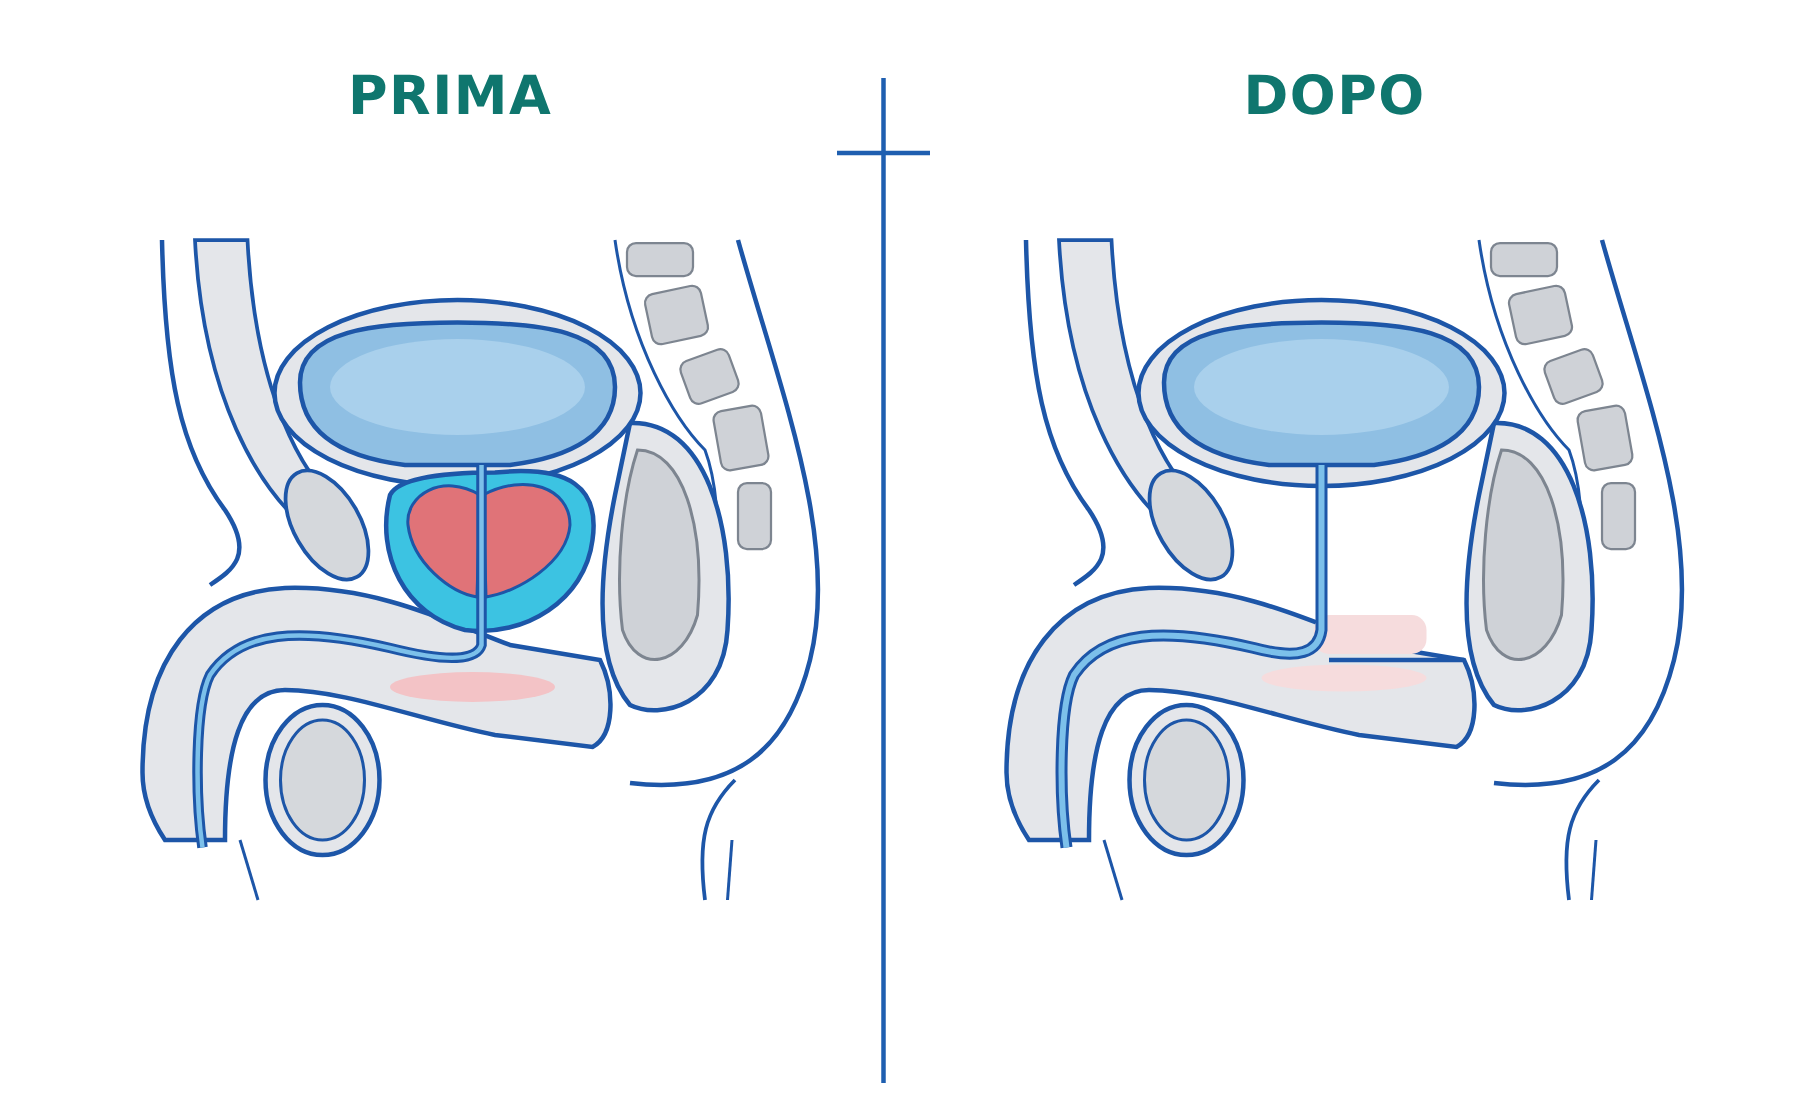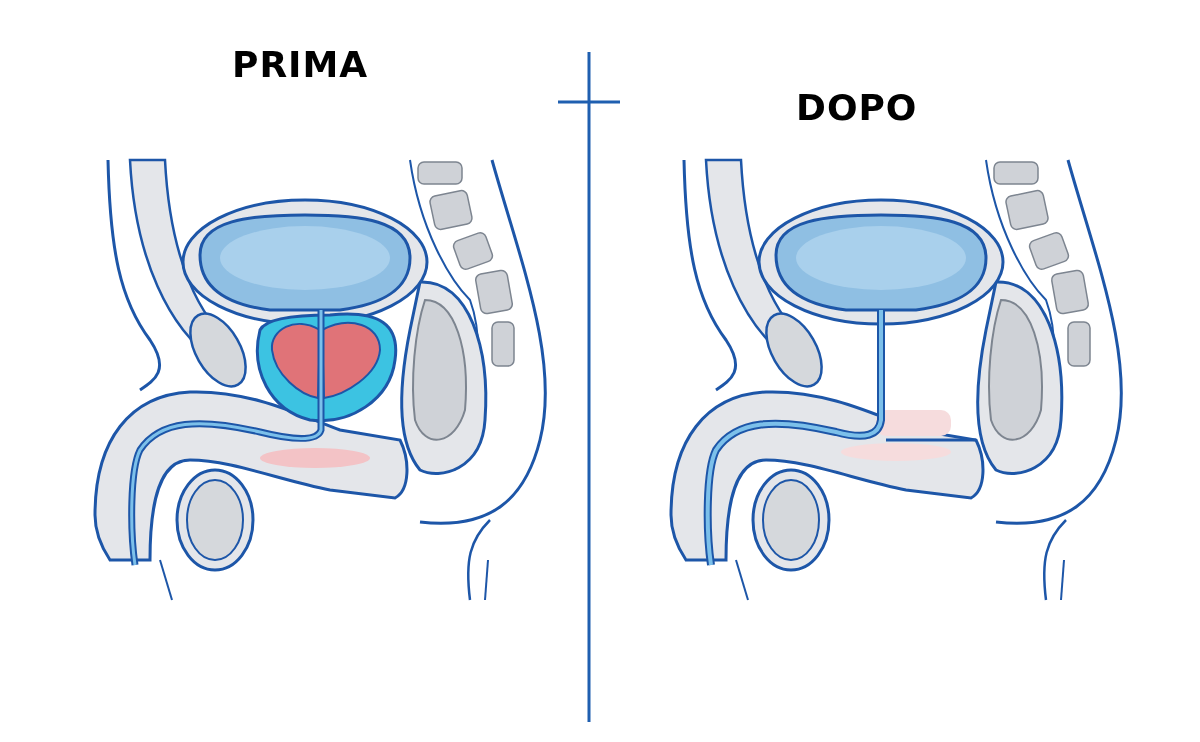--- a/index.html
+++ b/index.html
@@ -1,19 +1,19 @@
 <!DOCTYPE html>
 <html><head>
 <meta charset="utf-8">
 <style>
   html, body { margin:0; padding:0; background:#ffffff; }
   body { width:1200px; height:742px; position:relative; overflow:hidden; font-family:"DejaVu Sans", sans-serif; }
-  .title { position:absolute; top:44px; font-weight:bold; font-size:36px; color:#000000; letter-spacing:1px; }
+  .title { position:absolute; top:44px; font-weight:bold; font-size:36px; color:#0f766e; letter-spacing:1px; }
   #t-left { left:232px; }
-  #t-right { left:796px;margin-top:43px; }
+  #t-right { left:829px; }
   svg { position:absolute; left:0; top:0; }
 </style>
 </head>
 <body>
 
 <div class="title" id="t-left">PRIMA</div>
 <div class="title" id="t-right">DOPO</div>
 
 <svg width="1200" height="742" viewBox="0 0 1200 742">
   <defs>

